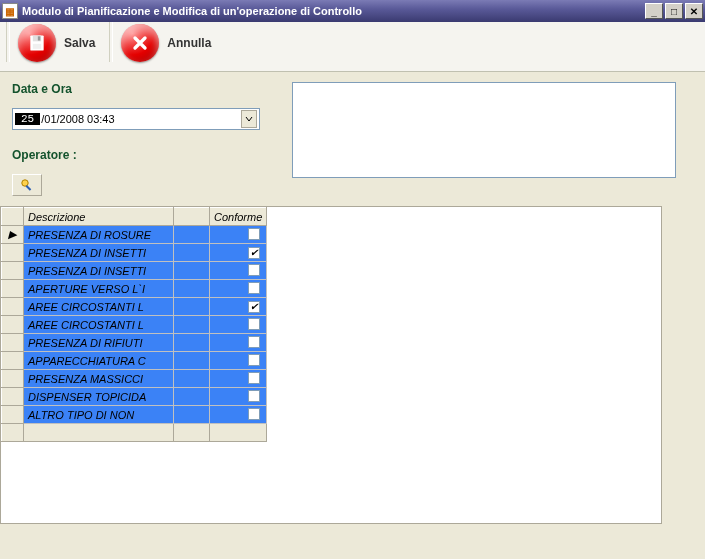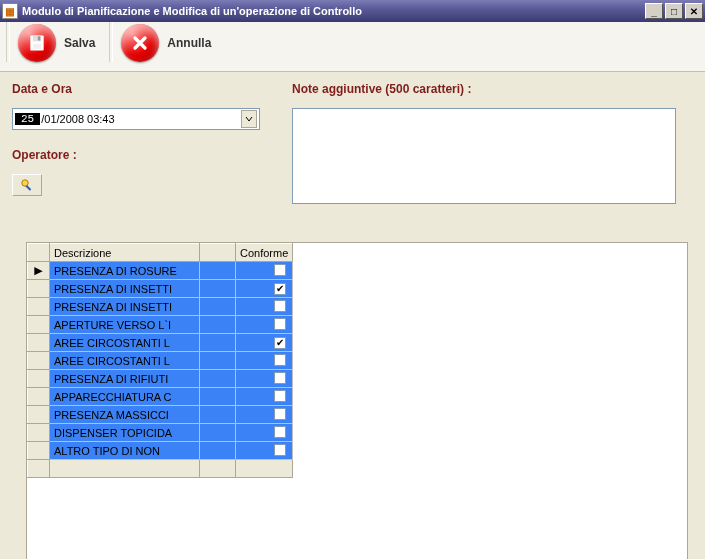--- a/index.html
+++ b/index.html
@@ -77,21 +77,21 @@
   .round-icon svg { width: 20px; height: 20px; }
   .tbar-label { font-weight: bold; color: #333; font-size: 12px; }
 
   .content {
     padding: 10px 12px;
     display: flex;
     gap: 20px;
   }
   .left-col { width: 260px; }
   .right-col { flex: 1; }
-  .label { font-weight: bold; color: #7f1d1d; font-size: 12px; margin-bottom: 12px; }
+  .label { font-weight: bold; color: #14532d; font-size: 12px; margin-bottom: 12px; }
   .field-row { display: flex; align-items: center; gap: 6px; }
   .date-box {
     width: 248px; height: 22px;
     background: #fff;
     border: 1px solid #7f9db9;
     display: flex; align-items: center; padding: 0 2px;
   }
   .date-sel {
     background: #000000; color: #fff; padding: 0 6px; font-family: Liberation Mono, monospace;
   }
@@ -125,26 +125,27 @@
     width: 384px; height: 96px;
     background: #fff;
     border: 1px solid #7f9db9;
     resize: none;
     font-family: inherit;
     font-size: 11px;
     padding: 2px;
   }
 
   .grid-wrap {
-    margin: 26px;
+    margin: 0;
     width: 662px;
     background: #fff;
     border: 1px solid #aca899;
     height: 318px;
     position: relative;
+    font-style: italic;
   }
   .grid-table {
     border-collapse: collapse;
     font-size: 11px;
   }
   .grid-table th, .grid-table td {
     border: 1px solid #c0c0c0;
     height: 18px;
     padding: 0 4px;
     text-align: left;
@@ -234,21 +235,20 @@
     <div class="field-row">
       <div class="lookup-btn">
         <svg width="16" height="16" viewBox="0 0 16 16">
           <circle cx="6" cy="6" r="3.2" fill="#ffd24d" stroke="#b08000"></circle>
           <rect x="8" y="8" width="6" height="2" fill="#2b5fb3" transform="rotate(45 8 8)"></rect>
         </svg>
       </div>
     </div>
   </div>
   <div class="right-col">
-    <div class="label">Note aggiuntive (500 caratteri) :</div>
     <textarea class="notes-box" style=""></textarea>
   </div>
 </div>
 
 <div class="grid-wrap">
   <table class="grid-table">
     <thead>
       <tr>
         <th class="rowhdr"></th>
         <th class="col-desc">Descrizione</th>

